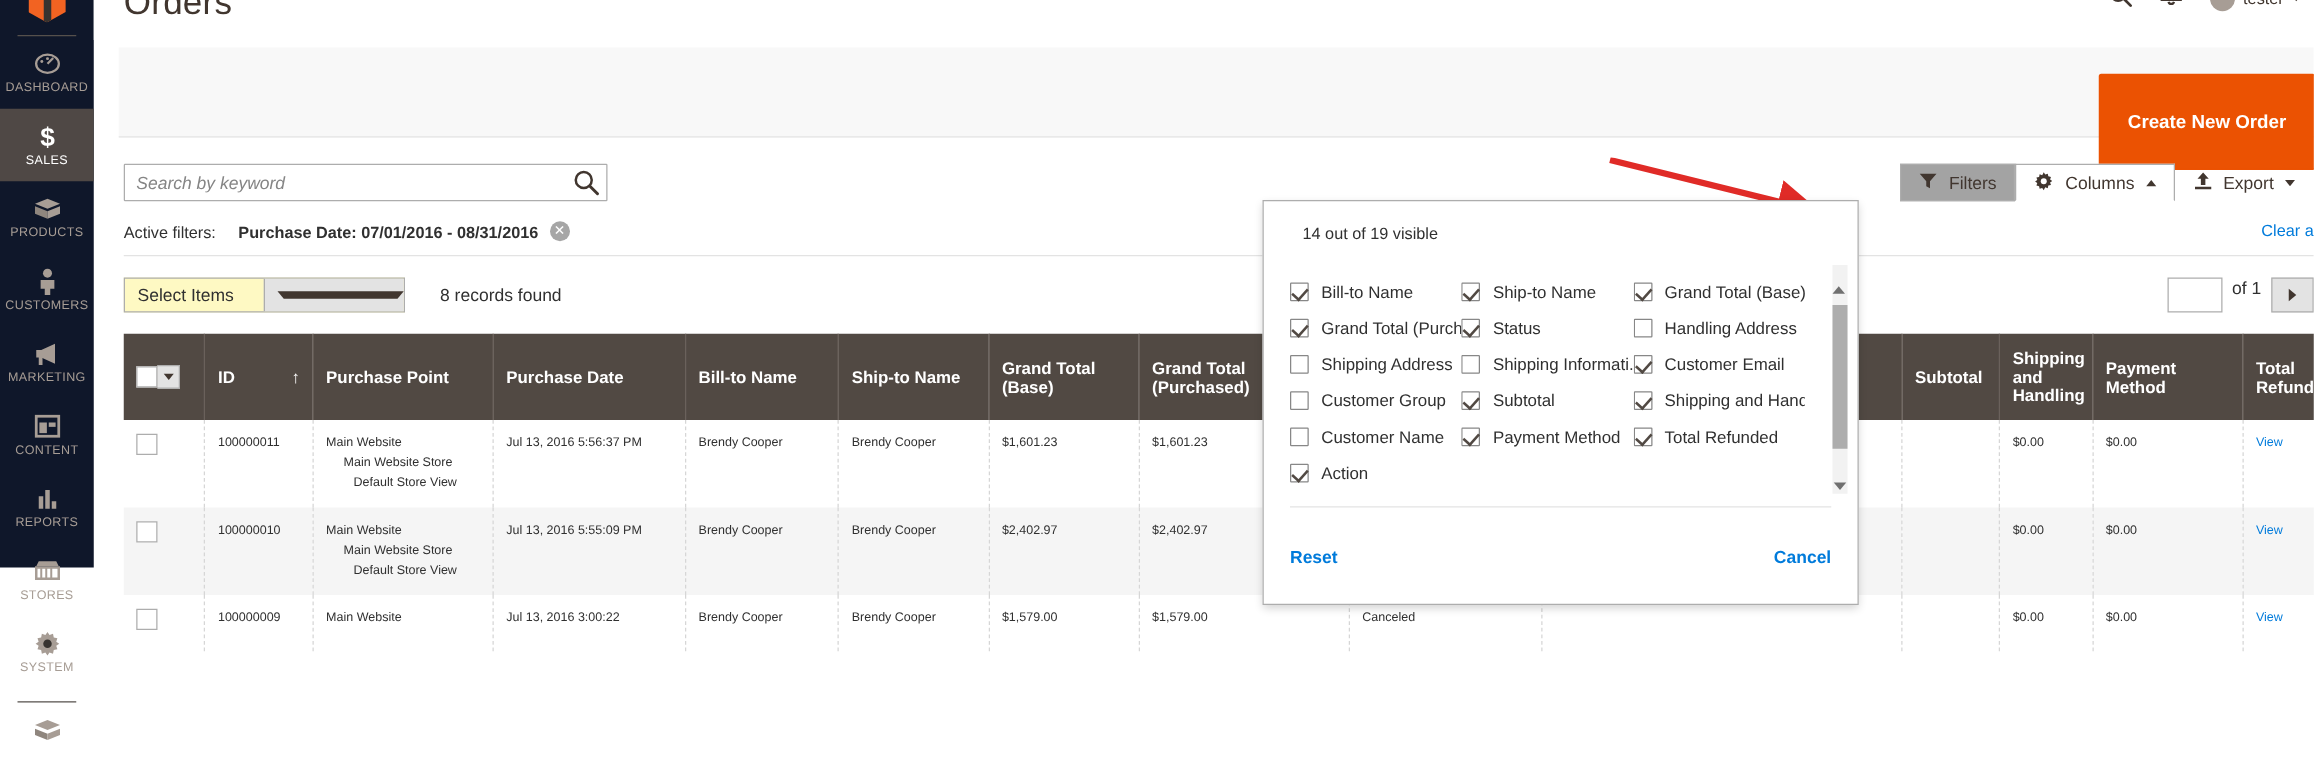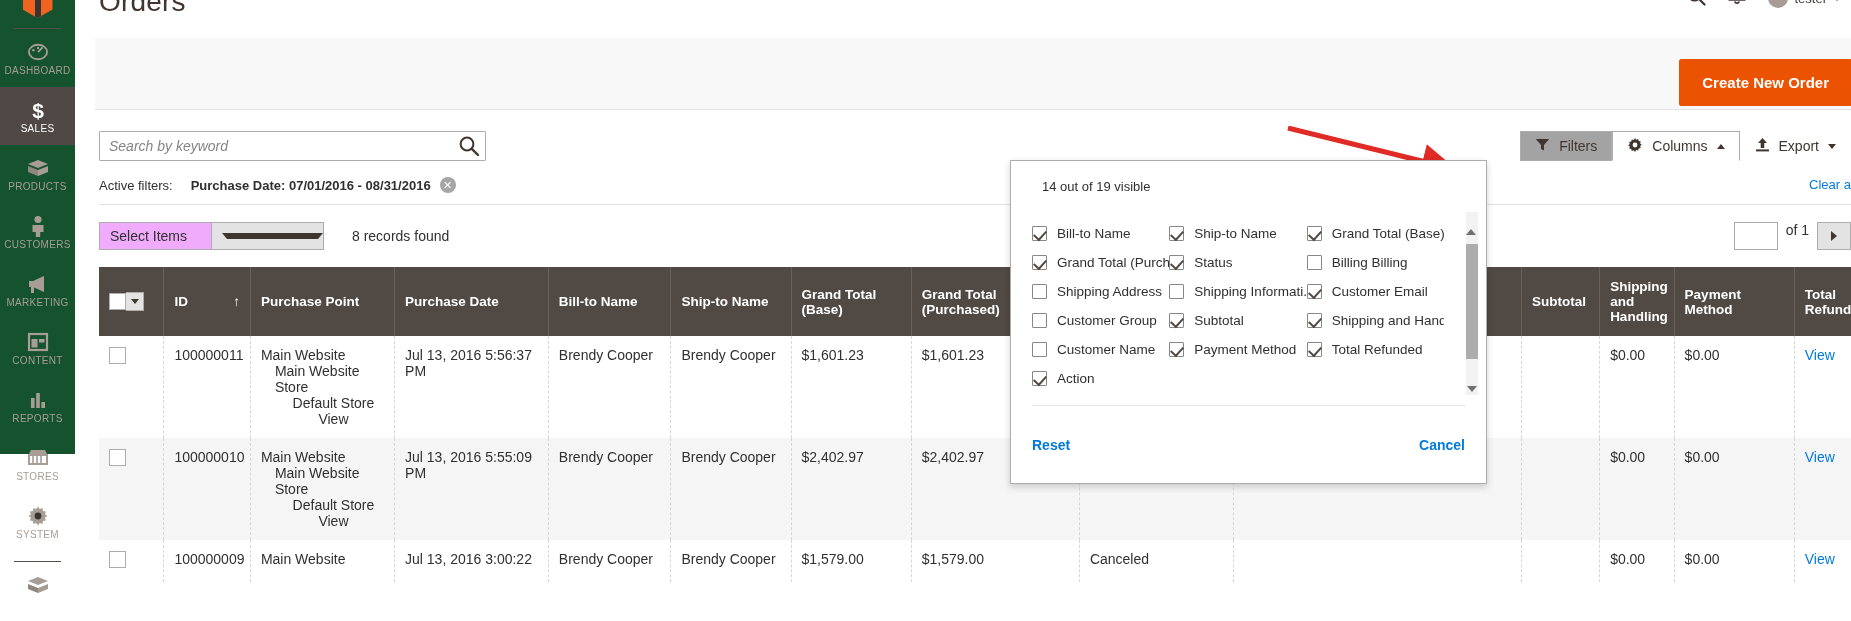--- a/index.html
+++ b/index.html
@@ -8,21 +8,21 @@
     overflow: hidden;
     font-family: "Liberation Sans", sans-serif;
     background: #ffffff;
     color: #333333;
   }
   #app { position: relative; width: 1851px; height: 621px; }
 
   
   .nav {
     position: absolute; left: 0; top: 0; width: 75px; height: 454px;
-    background: #14532d;
+    background: #0f172a;
   }
   .nav-logo {
     height: 18px; display:flex; align-items:center; justify-content:center;
     overflow:hidden; position:relative;
   }
   .nav-logo .mark {
     width: 30px; height: 34px; background:#f26322; margin-top:-16px;
     clip-path: polygon(50% 0,100% 25%,100% 75%,50% 100%,0 75%,0 25%);
     position: relative;
   }
@@ -63,21 +63,21 @@
   .caret-sm { width:0;height:0;border-left:4px solid transparent;border-right:4px solid transparent;border-top:5px solid #41362f; }
 
   
   .top-strip {
     position:absolute; left:95px; top:38px; right:0; height:72px;
     background:#f8f8f8; border-bottom:1px solid #e3e3e3;
   }
   .btn-primary {
     position:absolute; right:-1px; top:59px;
     background:#eb5202; color:#ffffff; border:1px solid #eb5202;
-    font-size:15px; font-weight:700; padding:14px 22px; border-radius:2px;
+    font-size:15px; font-weight:700; padding:29px 22px; border-radius:2px;
     cursor:pointer; white-space:nowrap; font-family:inherit;margin-left:32px;
   }
 
   
   .arrow-svg { position:absolute; left:1280px; top:126px; pointer-events:none; }
 
   
   .search-wrap {
     position:absolute; left:99px; top:131px; width:387px; height:30px;
     border:1px solid #adadad; background:#fff; border-radius:1px;
@@ -117,21 +117,21 @@
     font-size:11px; margin-left:9px; cursor:pointer; line-height:1;
   }
   .clear-all {
     position:absolute; right:0px; top:0; color:#007bdb; font-size:13px; cursor:pointer; text-decoration:none;
   }
   .af-rule { position:absolute; left:99px; top:204px; right:0; height:1px; background:#e3e3e3; }
 
   
   .select-items {
     position:absolute; left:99px; top:222px; width:225px; height:28px;
-    border:1px solid #adadad; background:#f0abfc; display:flex; align-items:center;
+    border:1px solid #adadad; background:#fef9c3; display:flex; align-items:center;
   }
   .select-items span { flex:1; padding-left:10px; font-size:14px; color:#303030; }
   .select-items .sb {
     width:28px;height:26px;background:#e3e3e3;border-left:1px solid #adadad;
     display:flex;align-items:center;justify-content:center;
   }
   .records { position:absolute; left:352px; top:228px; font-size:14px; color:#303030; }
   .pager { position:absolute; right:0px; top:222px; display:flex; align-items:flex-start; gap:8px; font-size:14px; color:#303030;}
   .pg-input { width:44px;height:28px;border:1px solid #adadad;background:#fff; }
   .pg-next { width:34px;height:28px;border:1px solid #adadad;background:#e3e3e3; display:flex;align-items:center;justify-content:center; }
@@ -146,29 +146,29 @@
   }
   thead th.sel-col { width:54px; }
   .hdr-sel { display:flex; align-items:center; }
   .hdr-cb { width:17px;height:17px;background:#fff;border:1px solid #adadad; display:inline-block; }
   .hdr-sel .dd {
     width:18px;height:19px;background:#e3e3e3;border:1px solid #adadad;border-left:0;
     display:flex;align-items:center;justify-content:center;
   }
   .sort-arrow { float:right; font-weight:400; }
   tbody td {
-    font-size:14px; color:#303030; padding:11px 10px; vertical-align:top;
+    font-size:10px; color:#303030; padding:11px 10px; vertical-align:top;
     border-right:1px dashed #d6d6d6; line-height:16px;
   }
   tbody tr.alt td { background:#f5f5f5; }
   tbody tr td:first-child { border-right:1px dashed #d6d6d6; }
   .row-cb { width:17px;height:17px;border:1px solid #adadad;background:#fff;display:inline-block; }
   .pp-l1 { display:block; }
   .pp-l2 { display:block; padding-left:14px; }
-  .pp-l4 { display:block; padding-left:22px;text-align:center; }
+  .pp-l4 { display:block; padding-left:22px; }
   .view-link { color:#007bdb; cursor:pointer; }
 
   
   .cols-panel {
     position:absolute; left:1010px; top:160px; width:477px; height:324px;
     background:#ffffff; border:1px solid #adadad; z-index:30;
     box-shadow:0 3px 7px rgba(0,0,0,.18);
   }
   .cols-count { font-size:13px; color:#303030; padding:18px 0 0 31px; }
   .cols-body {
@@ -565,21 +565,21 @@
           <label class="col-opt">
               <span class="cb on"></span>
               <span>Grand Total (Purch...</span>
             </label>
           <label class="col-opt">
               <span class="cb on"></span>
               <span>Status</span>
             </label>
           <label class="col-opt">
               <span class="cb"></span>
-              <span>Billing Billing</span>
+              <span>Handling Address</span>
             </label>
 
           <label class="col-opt">
               <span class="cb"></span>
               <span>Shipping Address</span>
             </label>
           <label class="col-opt">
               <span class="cb"></span>
               <span>Shipping Informati...</span>
             </label>

